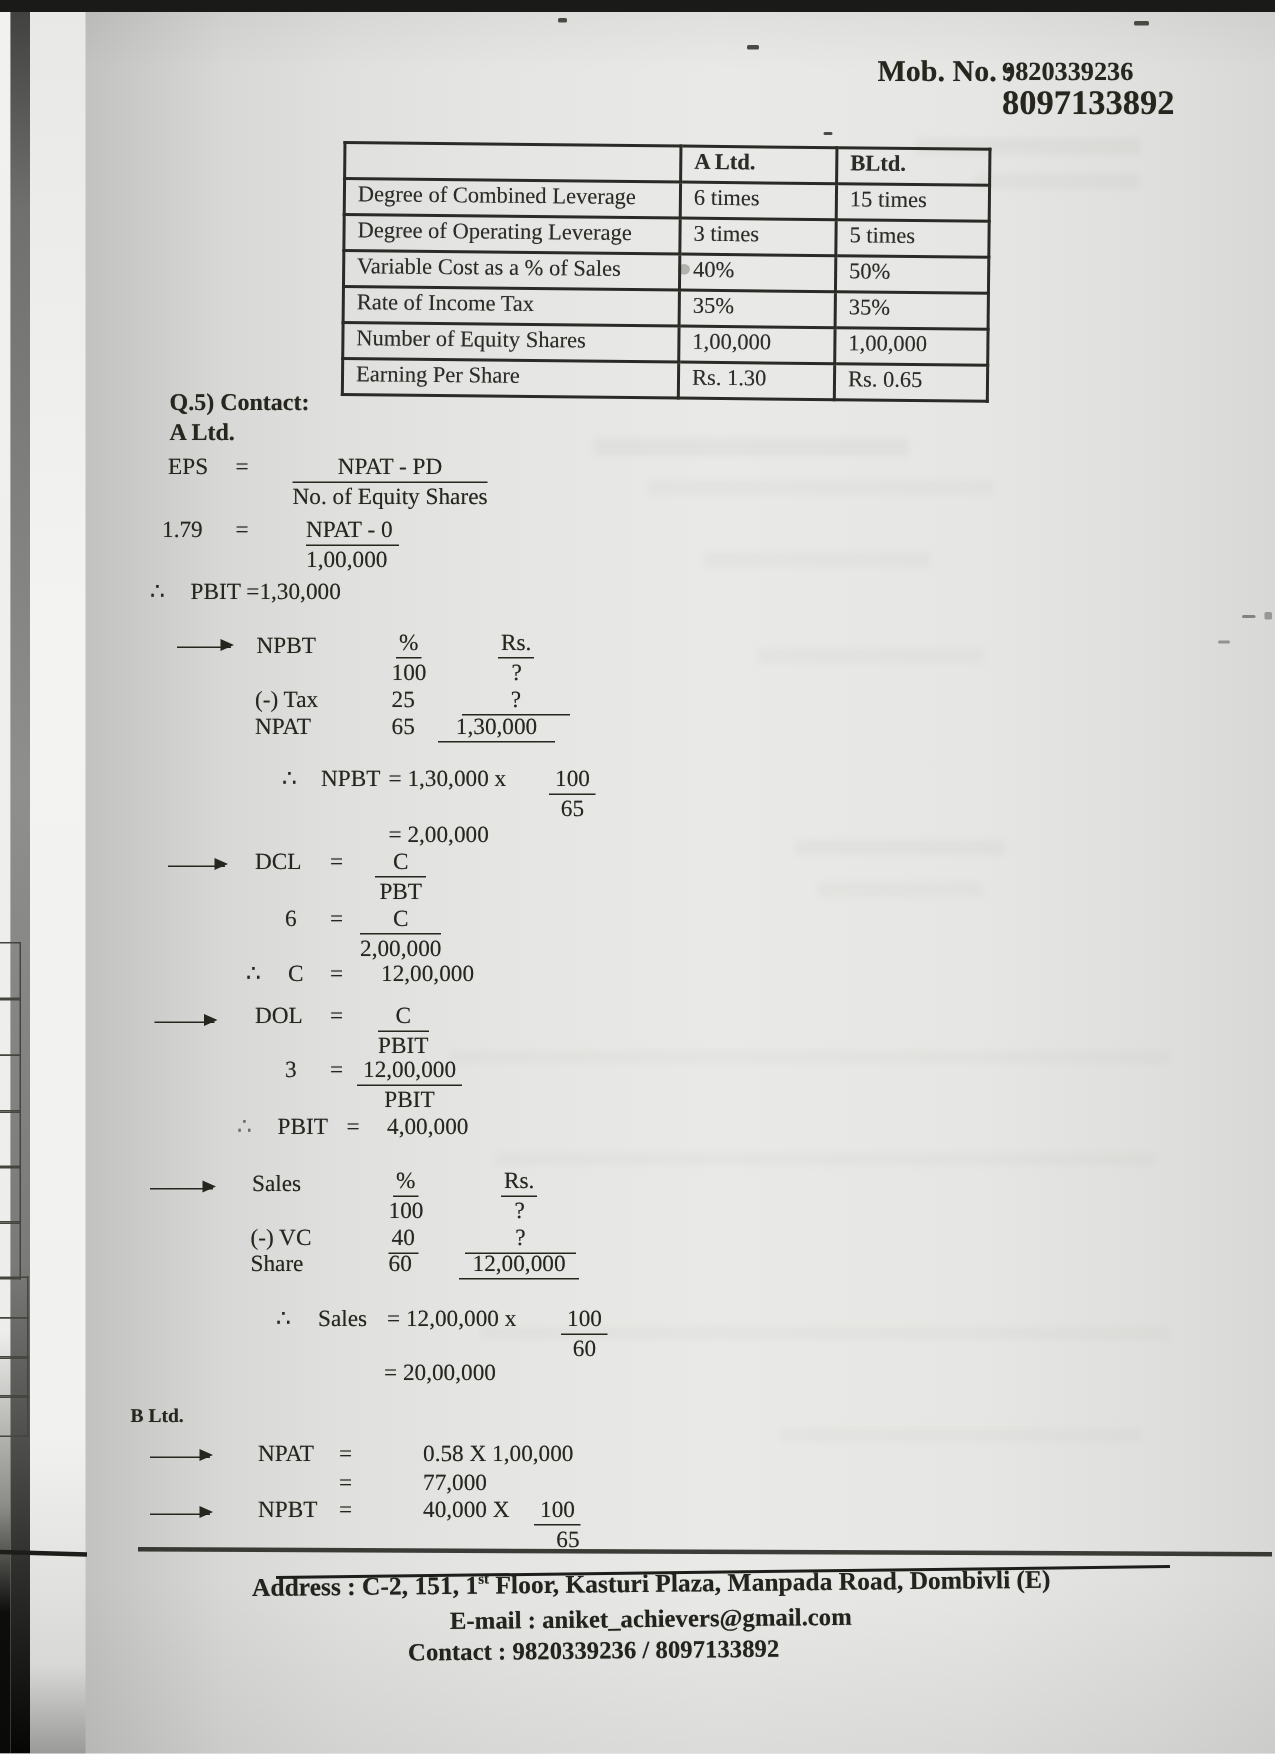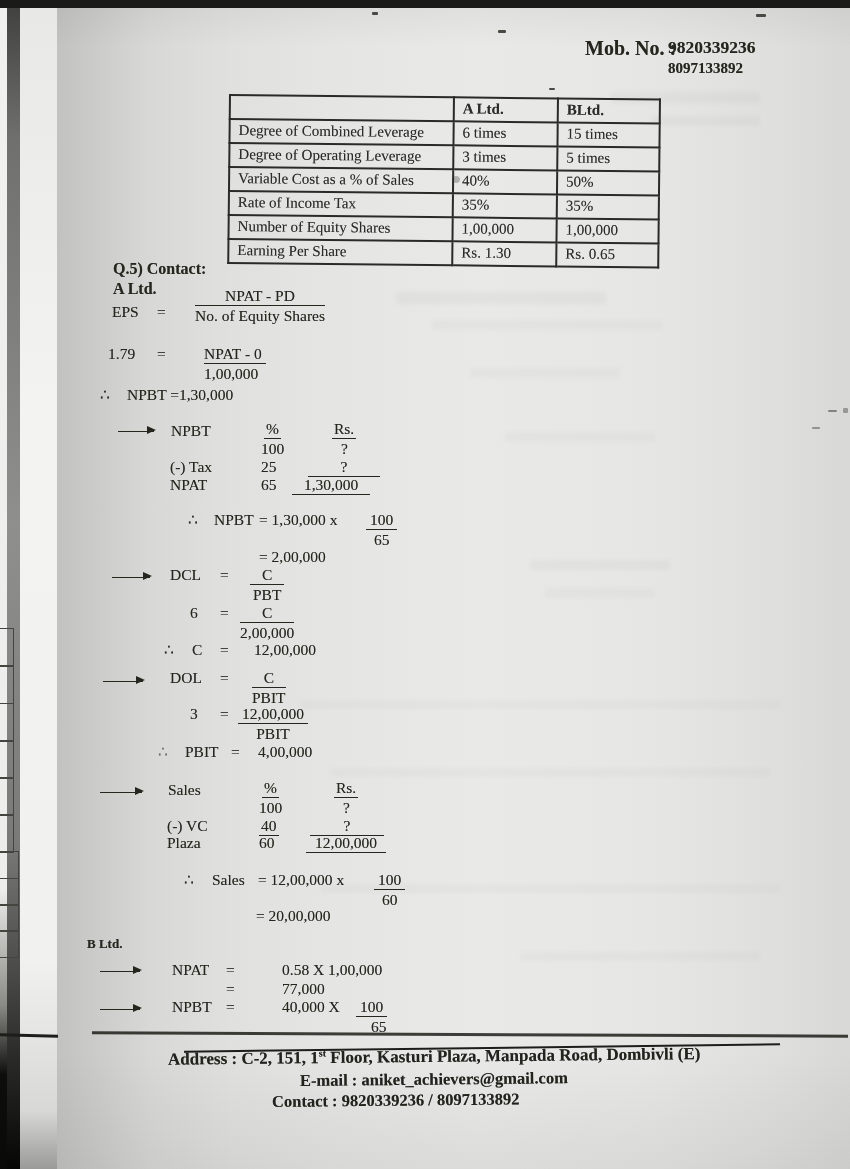--- a/index.html
+++ b/index.html
@@ -91,21 +91,21 @@
   <div class="cell" style="height:37px"></div>
   <div class="cell" style="height:26px;width:18px"></div>
   <div class="cell" style="height:26px;width:18px"></div>
   <div class="cell" style="height:26px;width:18px"></div>
   <div class="cell" style="height:26px;width:18px"></div>
 </div>
 
 <div>
   <span class="t b" style="left:585px;top:39px;font-size:20px">Mob. No. :</span>
   <span class="t b" style="left:668px;top:38px;font-size:17.5px">9820339236</span>
-  <span class="t b" style="left:668px;top:59px;font-size:15px">8097133892</span>
+  <span class="t b" style="left:668px;top:59px;font-size:23px">8097133892</span>
 </div>
 
 <table class="lev">
   <tbody>
       <tr>
     <th class="col-label"></th>
     <th class="col-a">A Ltd.</th>
     <th class="col-b">BLtd.</th>
   </tr>
   <tr>
@@ -141,32 +141,32 @@
 </tbody>
   </table>
 
 <div>
 
   <span class="t b" style="left:113px;top:259px;font-size:16px">Q.5) Contact:</span>
   <span class="t b" style="left:113px;top:279px;font-size:16px">A Ltd.</span>
 
   <span class="t" style="left:112px;top:302px">EPS</span>
   <span class="t" style="left:157px;top:302px">=</span>
-  <div class="frac" style="left:195px;top:286px">
+  <div class="frac" style="left:195px;top:302px">
     <span class="fn" style="padding:0 22px">NPAT - PD</span>
     <span class="fd">No. of Equity Shares</span>
   </div>
   <span class="t" style="left:108px;top:344px">1.79</span>
   <span class="t" style="left:157px;top:344px">=</span>
   <div class="frac" style="left:204px;top:344px;text-align:left">
     <span class="fn" style="padding:0 4px 0 0">NPAT - 0</span>
     <span class="fd">1,00,000</span>
   </div>
   <span class="t" style="left:100px;top:385px">∴</span>
-  <span class="t" style="left:127px;top:385px">NPBT =1,30,000</span>
+  <span class="t" style="left:127px;top:385px">PBIT =1,30,000</span>
 
   <div class="arrow" style="left:118px;top:431px;width:36px"></div>
   <span class="t" style="left:171px;top:421px">NPBT</span>
   <span class="t u" style="left:264px;top:419px">%</span>
   <span class="t u" style="left:332px;top:419px">Rs.</span>
   <span class="t" style="left:261px;top:439px">100</span>
   <span class="t" style="left:341px;top:439px">?</span>
   <span class="t" style="left:170px;top:457px">(-) Tax</span>
   <span class="t" style="left:261px;top:457px">25</span>
   <span class="t uw" style="left:308px;top:457px;width:72px">?</span>
@@ -220,21 +220,21 @@
 
   <div class="arrow" style="left:100px;top:792px;width:42px"></div>
   <span class="t" style="left:168px;top:780px">Sales</span>
   <span class="t u" style="left:262px;top:778px">%</span>
   <span class="t u" style="left:334px;top:778px">Rs.</span>
   <span class="t" style="left:259px;top:798px">100</span>
   <span class="t" style="left:343px;top:798px">?</span>
   <span class="t" style="left:167px;top:816px">(-) VC</span>
   <span class="t u" style="left:259px;top:816px">40</span>
   <span class="t uw" style="left:310px;top:816px;width:74px">?</span>
-  <span class="t" style="left:167px;top:833px">Plaza</span>
+  <span class="t" style="left:167px;top:833px">Share</span>
   <span class="t" style="left:259px;top:833px">60</span>
   <span class="t uw" style="left:306px;top:833px;width:80px">12,00,000</span>
   <span class="t" style="left:184px;top:870px">∴</span>
   <span class="t" style="left:212px;top:870px">Sales</span>
   <span class="t" style="left:258px;top:870px">= 12,00,000 x</span>
   <div class="frac" style="left:374px;top:870px">
     <span class="fn">100</span>
     <span class="fd">60</span>
   </div>
   <span class="t" style="left:256px;top:906px">= 20,00,000</span>

